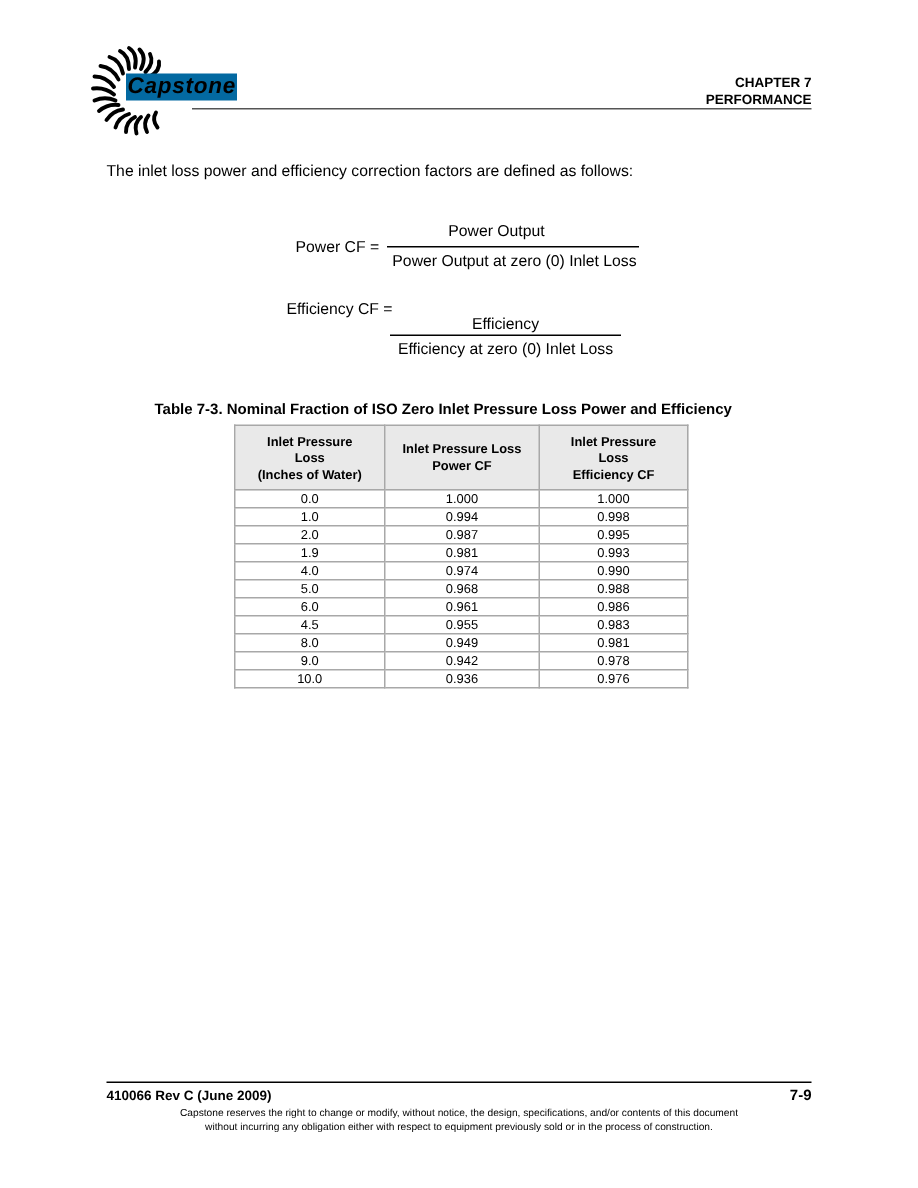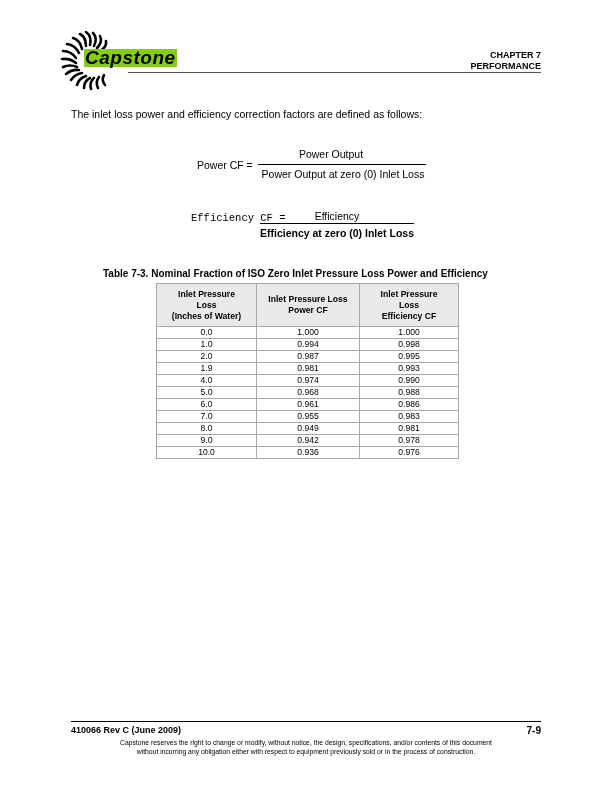--- a/index.html
+++ b/index.html
@@ -1,19 +1,19 @@
 <!DOCTYPE html>
 <html><head>
 <meta charset="utf-8">
 <style>
   html, body { margin: 0; padding: 0; background: #ffffff; }
   body { width: 612px; height: 792px; position: relative; overflow: hidden; font-family: "Liberation Sans", sans-serif; color: #000; }
   .logo { position: absolute; left: 58px; top: 30px; width: 150px; height: 62px; }
   .logo svg { position: absolute; left: 0; top: 0; }
-  .logo-text { position: absolute; left: 26px; top: 19px; font-family: "Liberation Sans", sans-serif; font-weight: bold; font-style: italic; font-size: 19px; letter-spacing: 0.5px; background: #84cc16; padding: 0 1px; line-height: 18px; text-align: right; }
+  .logo-text { position: absolute; left: 26px; top: 19px; font-family: "Liberation Sans", sans-serif; font-weight: bold; font-style: italic; font-size: 15px; letter-spacing: 0.5px; background: #0369a1; padding: 0 1px; line-height: 18px; text-align: right; }
   .header-rule { position: absolute; left: 128px; top: 72px; width: 413px; height: 1px; background: #555; }
   .chapter { position: absolute; right: 71px; top: 50px; text-align: right; font-weight: bold; font-size: 9px; line-height: 11px; }
   .intro { position: absolute; left: 71px; top: 108px; font-size: 10.5px; }
   .formula { position: absolute; font-size: 10.5px; }
   .formula .label { position: absolute; white-space: nowrap; padding-left: 11px; }
   .formula .num { position: absolute; text-align: center; white-space: nowrap; }
   .formula .bar { position: absolute; height: 1px; background: #000; }
   .formula .den { position: absolute; text-align: center; white-space: nowrap; }
   .caption { position: absolute; left: 103px; top: 268px; font-weight: bold; font-size: 10px; white-space: nowrap; }
   table.data { position: absolute; left: 156px; top: 283px; border-collapse: collapse; font-size: 8.6px; }
@@ -64,24 +64,24 @@
 <div class="intro">The inlet loss power and efficiency correction factors are defined as follows:</div>
 
 <div class="formula" style="left:0;top:0;">
   <span class="label" style="left:186px;top:159px;">Power CF =</span>
   <span class="num" style="left:246px;top:148px;width:170px;">Power Output</span>
   <div class="bar" style="left:258px;top:164px;width:168px;"></div>
   <span class="den" style="left:254px;top:168px;width:178px;">Power Output at zero (0) Inlet Loss</span>
 </div>
 
 <div class="formula" style="left:0;top:0;">
-  <span class="label" style="left:180px;top:212px;font-family:Liberation Mono, monospace;">Efficiency CF =</span>
+  <span class="label" style="left:180px;top:200px;">Efficiency CF =</span>
   <span class="num" style="left:260px;top:210px;width:154px;">Efficiency</span>
   <div class="bar" style="left:260px;top:223px;width:154px;"></div>
-  <span class="den" style="left:254px;top:227px;width:166px;font-weight:bold;">Efficiency at zero (0) Inlet Loss</span>
+  <span class="den" style="left:254px;top:227px;width:166px;">Efficiency at zero (0) Inlet Loss</span>
 </div>
 
 <div class="caption">Table 7-3.  Nominal Fraction of ISO Zero Inlet Pressure Loss Power and Efficiency</div>
 
 <table class="data">
   <thead>
     <tr>
       <th class="c1">
         <div>Inlet Pressure</div>
         <div>Loss</div>
@@ -128,21 +128,21 @@
         <td>5.0</td>
         <td>0.968</td>
         <td>0.988</td>
       </tr>
     <tr>
         <td>6.0</td>
         <td>0.961</td>
         <td>0.986</td>
       </tr>
     <tr>
-        <td>7.0</td>
+        <td>4.5</td>
         <td>0.955</td>
         <td>0.983</td>
       </tr>
     <tr>
         <td>8.0</td>
         <td>0.949</td>
         <td>0.981</td>
       </tr>
     <tr>
         <td>9.0</td>

